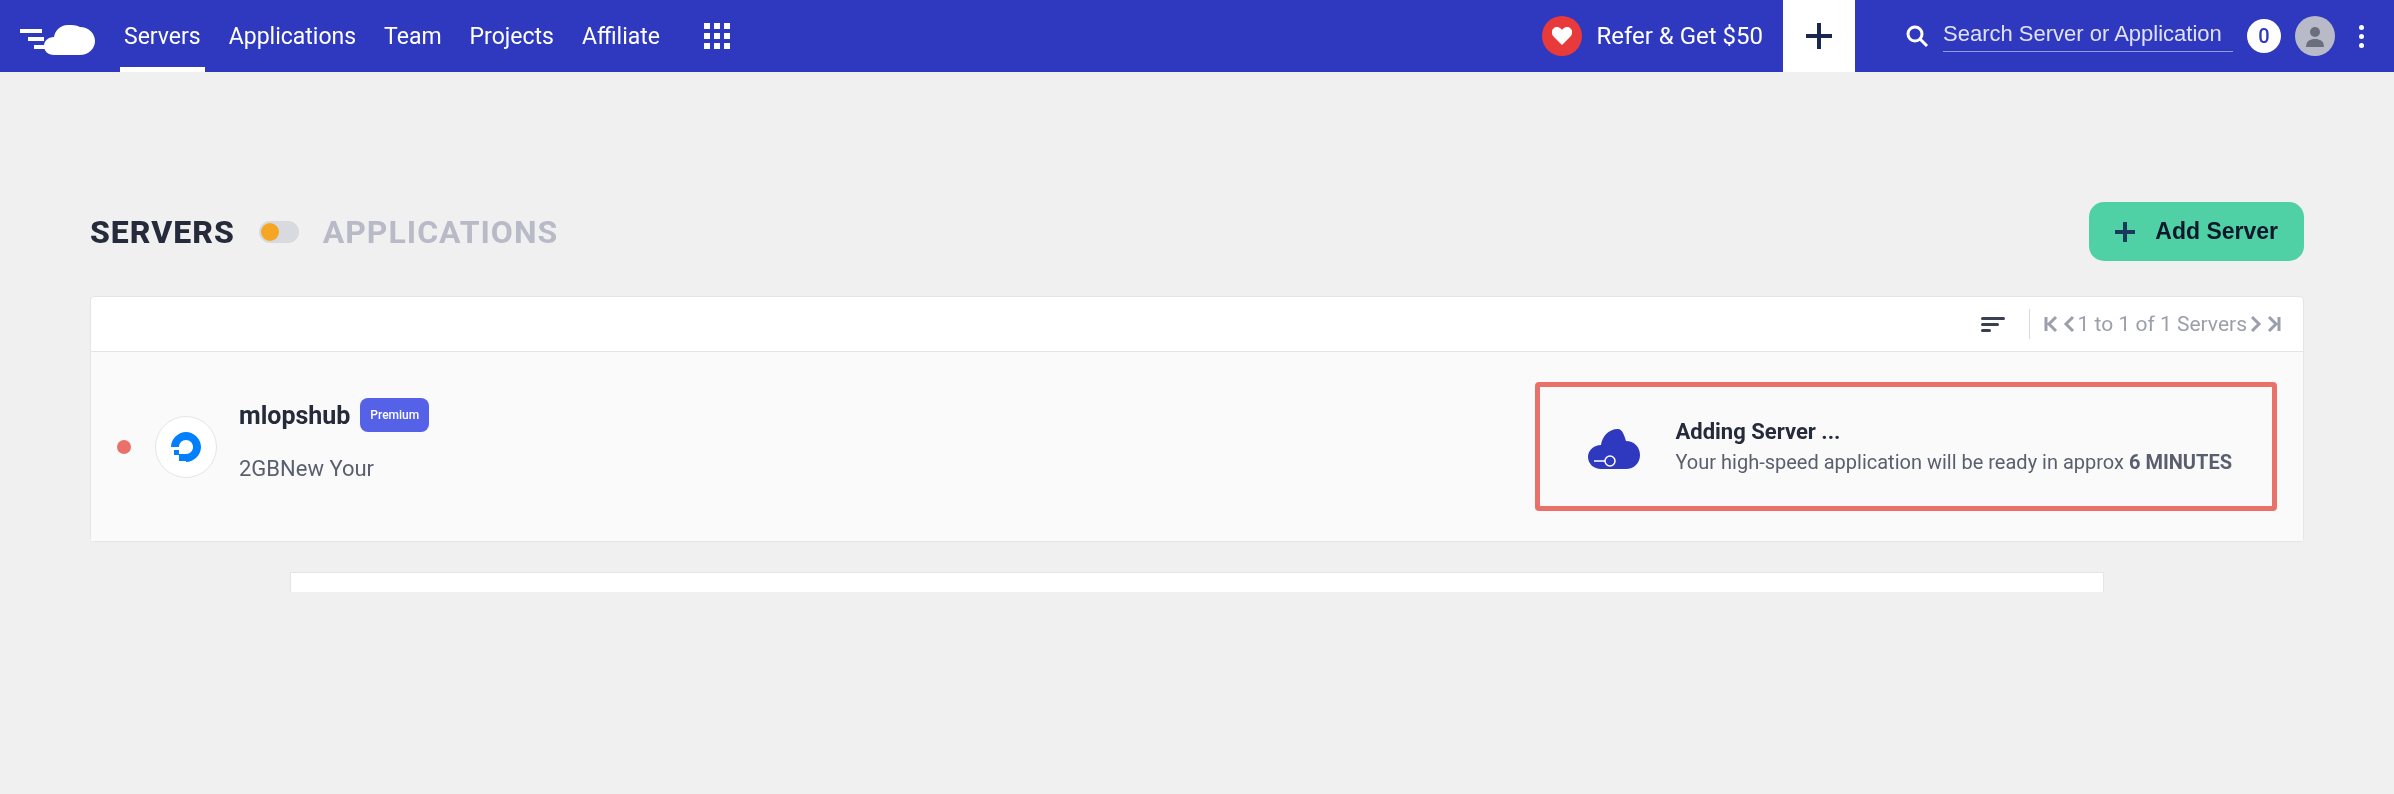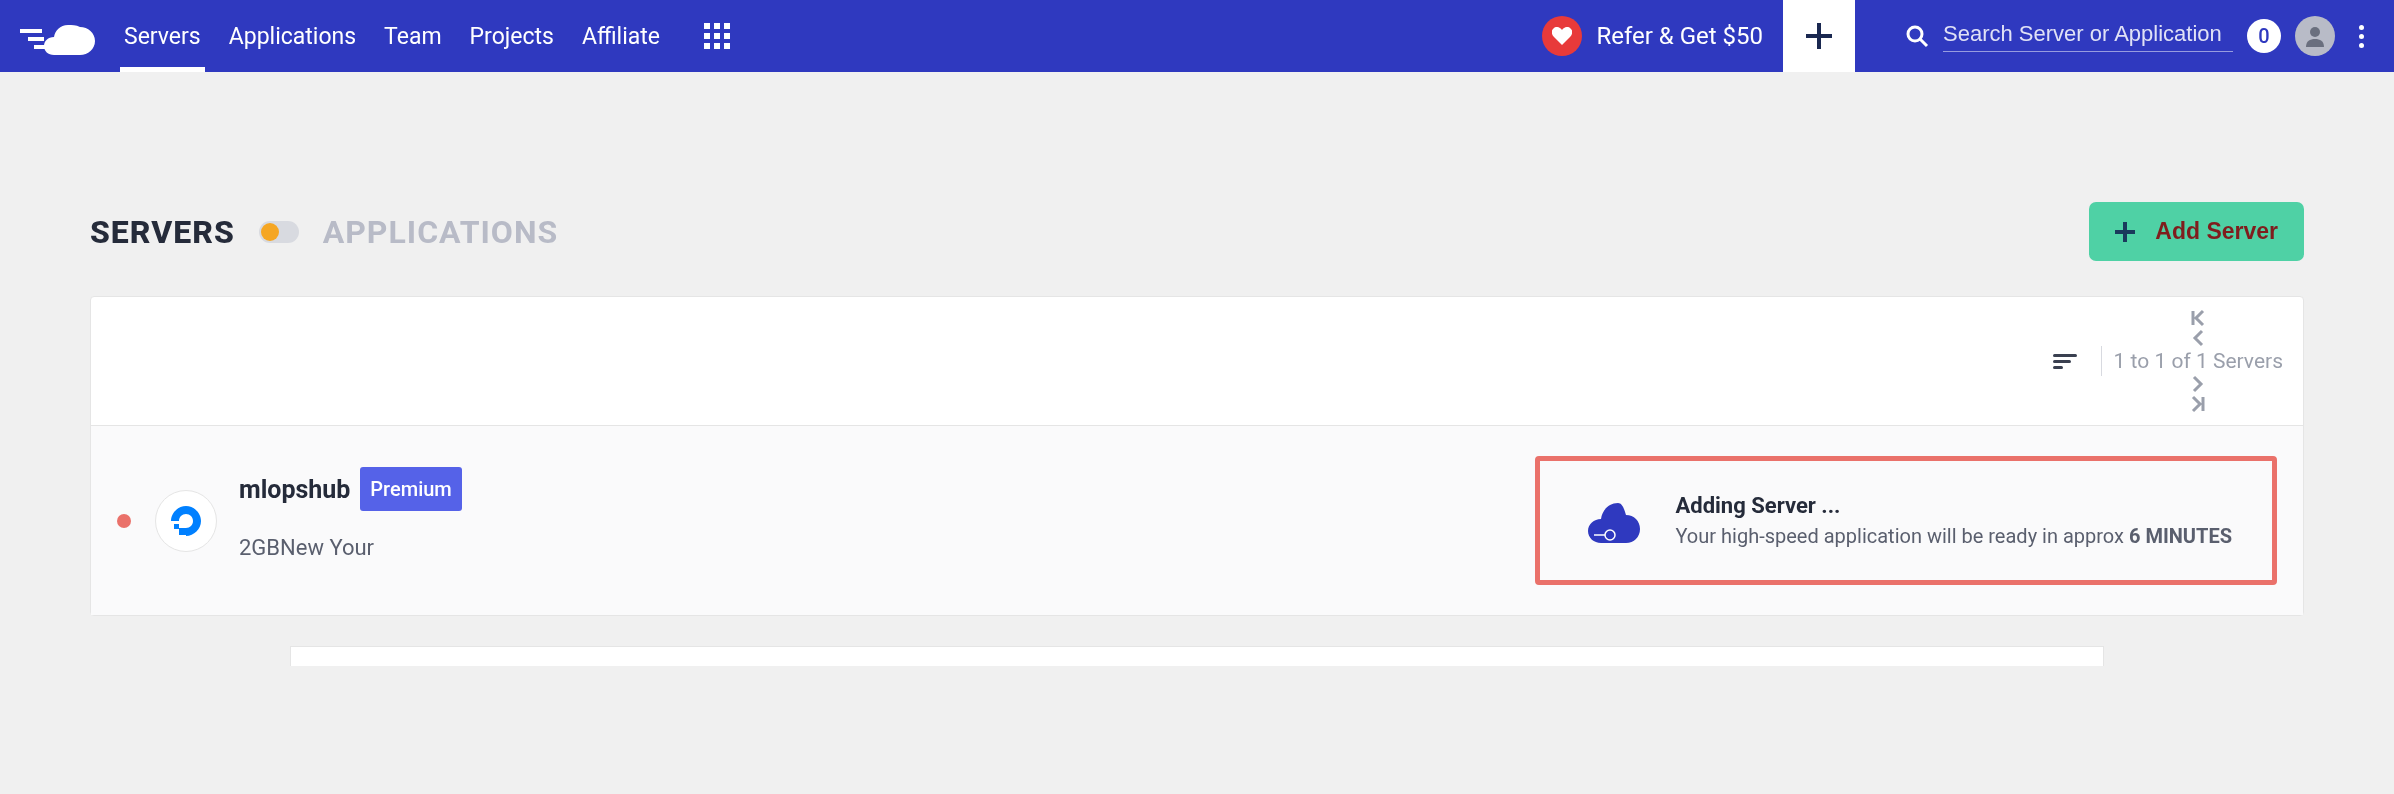--- a/index.html
+++ b/index.html
@@ -221,28 +221,28 @@
       top: 2px;
       width: 18px;
       height: 18px;
       border-radius: 50%;
       background: #f5a623;
     }
     
     .add-server-btn {
       background: #4fd1a5;
       border: none;
-      border-radius: 7px;
+      border-radius: 15px;
       padding: 16px 26px;
       display: flex;
       align-items: center;
       gap: 20px;
       font-size: 23px;
       font-weight: 600;
-      color: #7f1d1d;
+      color: #0f172a;
       cursor: pointer;
     }
     
     
     .server-panel {
       background: white;
       border: 1px solid #e5e5e5;
       border-radius: 4px;
     }
     
@@ -275,21 +275,20 @@
     .divider-v {
       width: 1px;
       height: 30px;
       background: #d8dae0;
     }
     
     .pagination {
       display: flex;
       align-items: center;
       gap: 2px;
-      flex-direction: column;
     }
     
     .page-text {
       font-size: 21px;
       color: #9a9fab;
     }
     
     .page-arrow {
       color: #9a9fab;
       cursor: pointer;
@@ -336,23 +335,23 @@
     
     .server-name {
       font-size: 25px;
       font-weight: 700;
       color: #252b3a;
     }
     
     .premium-badge {
       background: #5562e8;
       color: white;
-      font-size: 20px;
+      font-size: 12px;
       padding: 10px 10px;
-      border-radius: 3px;
+      border-radius: 8px;
       font-weight: 500;
     }
     
     .server-specs {
       font-size: 22px;
       color: #5a5f6e;
       display: flex;
       margin-bottom: 14px;
     }
     

